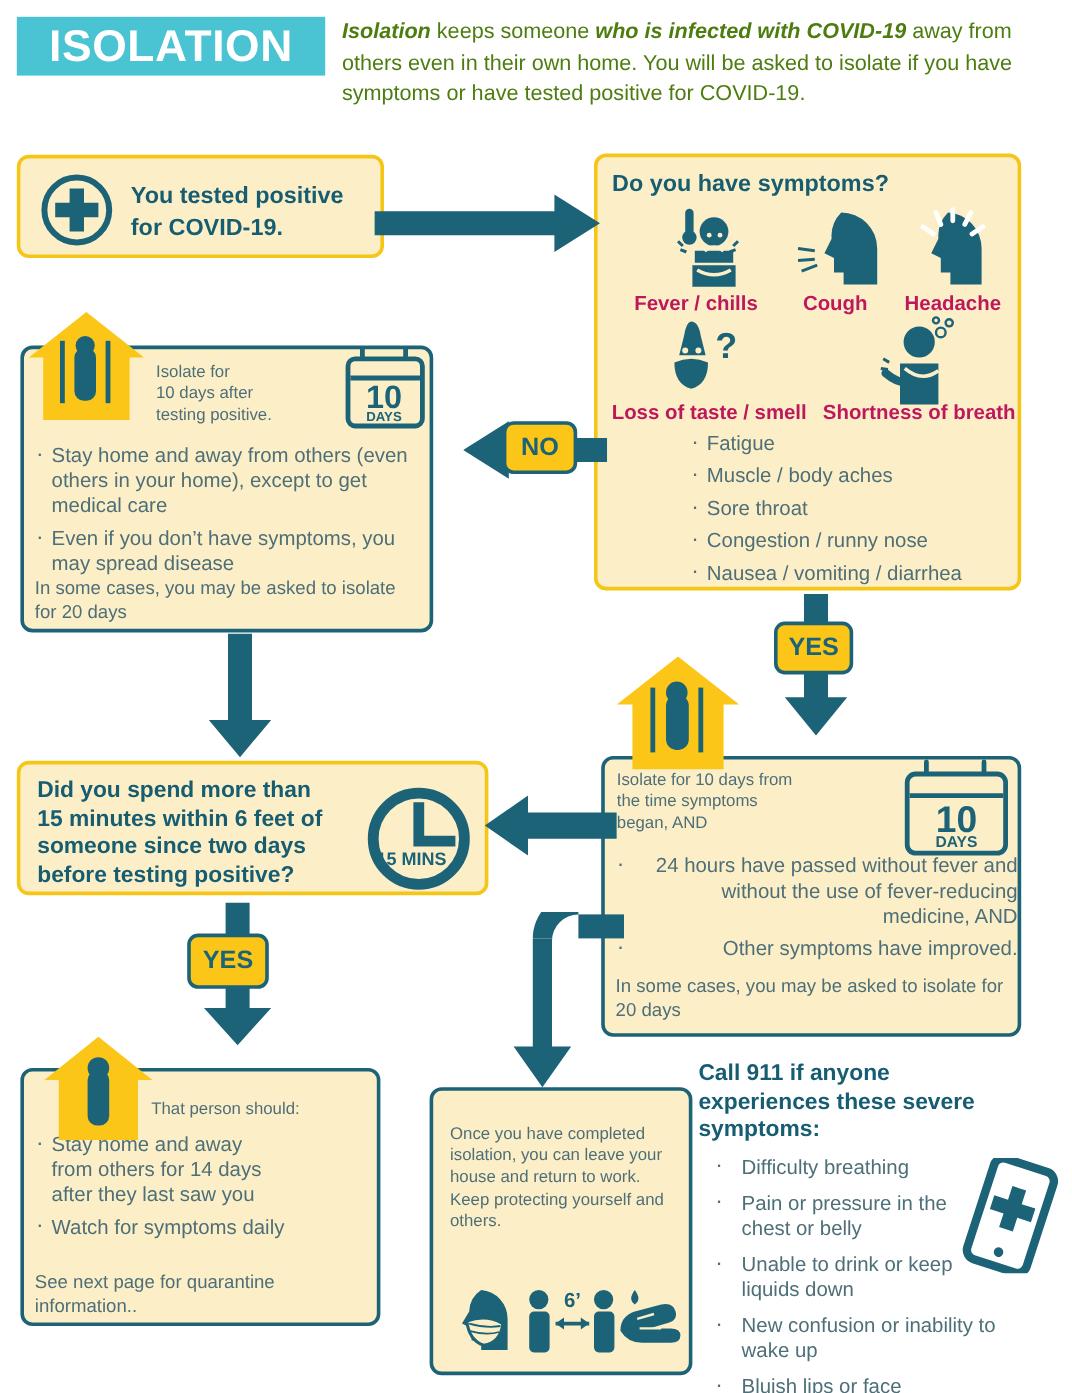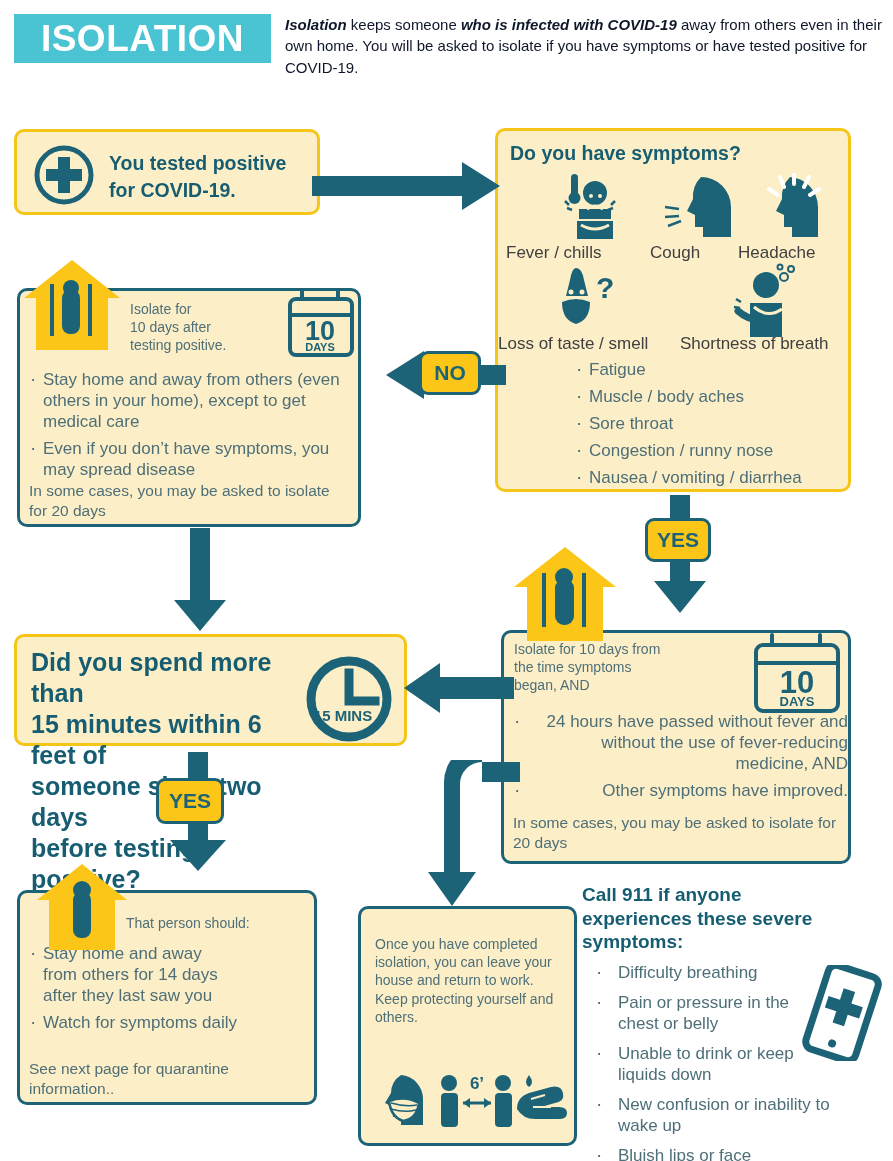--- a/index.html
+++ b/index.html
@@ -29,39 +29,39 @@
     color: #ffffff;
     font-size: 37px;
     font-weight: bold;
     letter-spacing: 0.5px;
     line-height: 1;
   }
   .hdr-text {
     position: absolute;
     left: 285px; top: 14px;
     width: 600px;
-    color: #0f172a;
-    font-size: 15px;
+    color: #4d7c0f;
+    font-size: 18px;
     line-height: 1.42;
   }
   .hdr-text i { font-weight: bold; font-style: italic; }
 
   
   .box {
     position: absolute;
     background: #fcefc8;
     border-radius: 10px;
   }
   .box.yellow { border: 3px solid #f5c518; }
   .box.teal   { border: 3px solid #1d6378; }
 
   .q-title {
     color: #165d72;
     font-weight: bold;
-    font-size: 25px;
+    font-size: 19px;
     line-height: 1.24;
   }
   .body-txt {
     color: #4e6f78;
     font-size: 14px;
     line-height: 1.28;
   }
   .body-txt.small { font-size: 15.5px; }
   ul.blist { list-style: none; margin: 0; padding: 0; }
   ul.blist li {
@@ -97,22 +97,23 @@
 
   
   .conn { position: absolute; z-index: 2; }
   .conn svg { display: block; }
 
   
   .ico { position: absolute; z-index: 5; }
   .ico svg { display: block; }
   .sym-col {
     position: absolute;
-    color: #404040;
-    font-weight: normal;
+    text-align: center;
+    color: #be185d;
+    font-weight: bold;
     font-size: 17px;
   }
 </style>
 </head>
 <body>
 
 <div id="page">
 
   <div class="hdr-banner">
     <span>ISOLATION</span>

